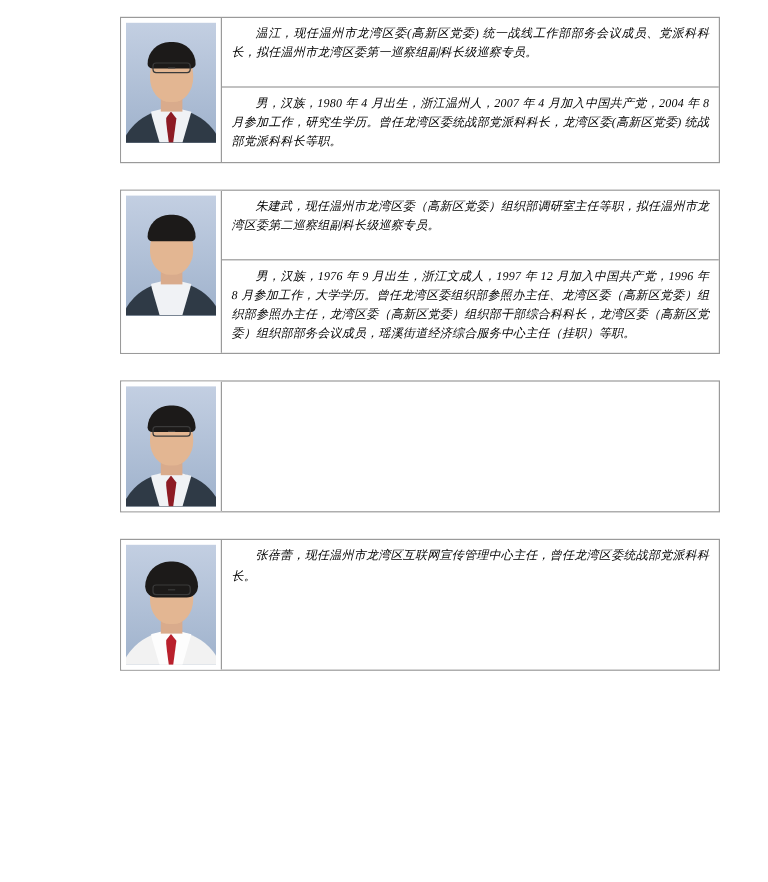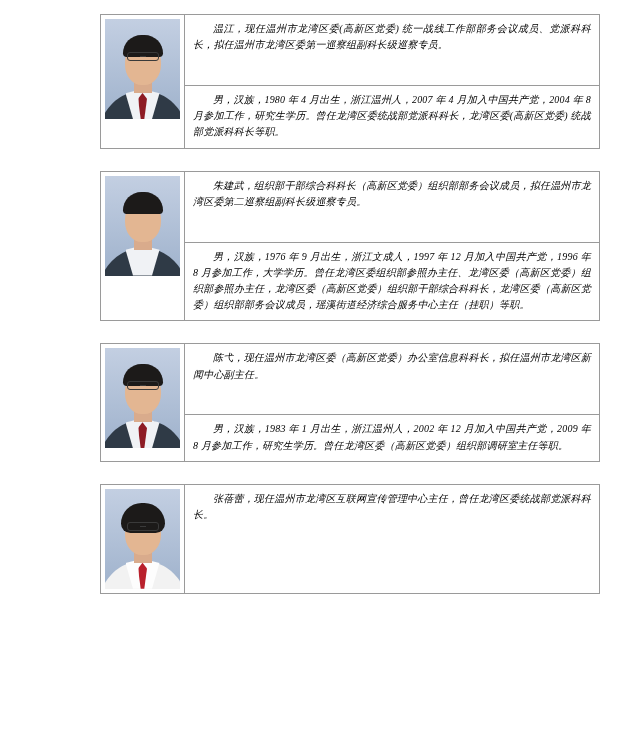--- a/index.html
+++ b/index.html
@@ -151,21 +151,20 @@
     font-size: 10px;
     line-height: 1.62;
     text-align: justify;
     text-justify: inter-ideograph;
     text-indent: 2em;
     letter-spacing: 0.2px;
     font-style: italic;
   }
   .para + .para {
     border-top: 1px solid #9a9a9a;
-    margin-top: 13px;
   }
   .para.first {
     min-height: 44px;
   }
 </style>
 </head>
 <body>
 
 <div class="page">
 
@@ -193,41 +192,37 @@
       <div class="photo">
         <div class="bg"></div>
         <div class="shoulders"></div>
         <div class="shirt"></div>
         <div class="neck"></div>
         <div class="head"></div>
         <div class="hair"></div>
       </div>
     </div>
     <div class="text-cell">
-      <div class="para first">朱建武，组织部干部综合科科长（高新区党委）组织部部务会议成员，拟任温州市龙湾区委第二巡察组副科长级巡察专员。</div>
+      <div class="para first">朱建武，现任温州市龙湾区委（高新区党委）组织部调研室主任等职，拟任温州市龙湾区委第二巡察组副科长级巡察专员。</div>
       <div class="para">男，汉族，1976 年 9 月出生，浙江文成人，1997 年 12 月加入中国共产党，1996 年 8 月参加工作，大学学历。曾任龙湾区委组织部参照办主任、龙湾区委（高新区党委）组织部参照办主任，龙湾区委（高新区党委）组织部干部综合科科长，龙湾区委（高新区党委）组织部部务会议成员，瑶溪街道经济综合服务中心主任（挂职）等职。</div>
     </div>
   </div>
 
   <div class="person">
     <div class="photo-cell">
       <div class="photo">
         <div class="bg"></div>
         <div class="shoulders"></div>
         <div class="shirt"></div>
         <div class="tie"></div>
         <div class="neck"></div>
         <div class="head"></div>
         <div class="hair"></div>
         <div class="glasses"></div>
       </div>
-    </div>
-    <div class="text-cell">
-      <div class="para first">陈弋，现任温州市龙湾区委（高新区党委）办公室信息科科长，拟任温州市龙湾区新闻中心副主任。</div>
-      <div class="para">男，汉族，1983 年 1 月出生，浙江温州人，2002 年 12 月加入中国共产党，2009 年 8 月参加工作，研究生学历。曾任龙湾区委（高新区党委）组织部调研室主任等职。</div>
     </div>
   </div>
 
   <div class="person">
     <div class="photo-cell">
       <div class="photo female">
         <div class="bg"></div>
         <div class="shoulders"></div>
         <div class="shirt"></div>
         <div class="tie"></div>

